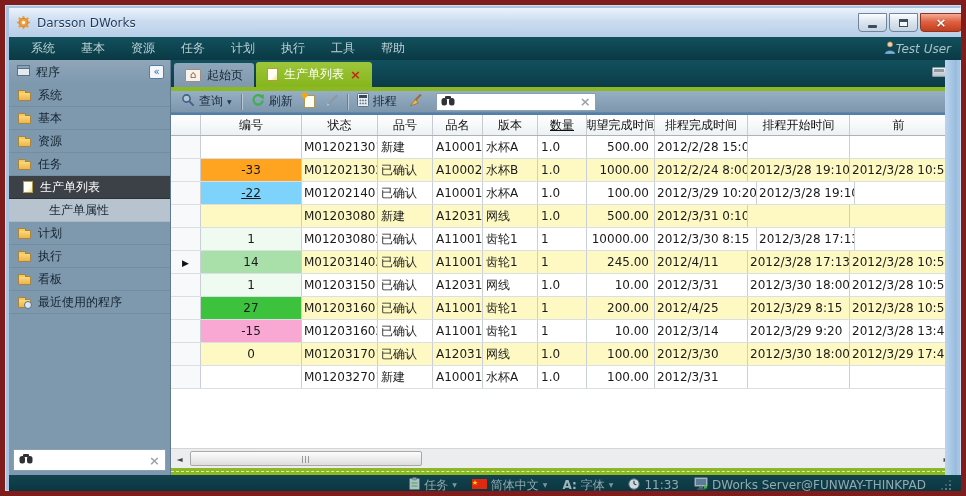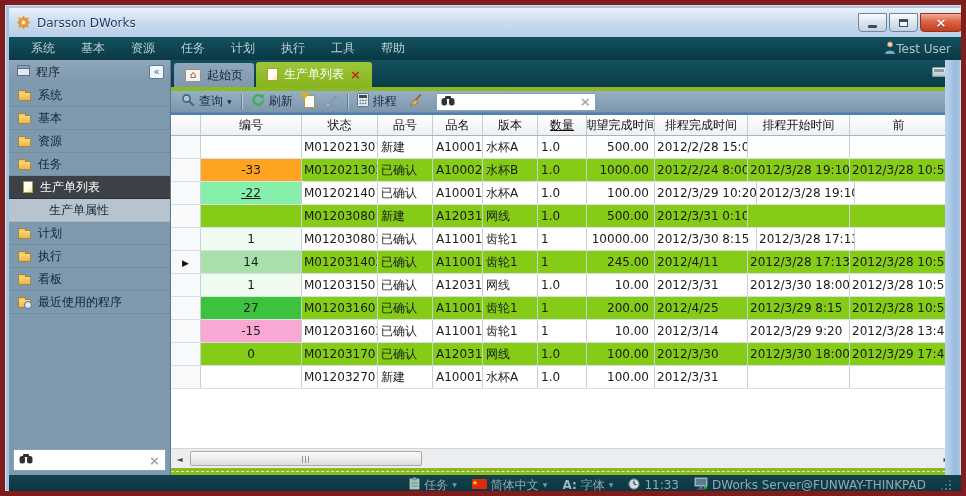--- a/index.html
+++ b/index.html
@@ -20,21 +20,21 @@
   .g-min{width:9px;height:3px;background:#3d4c5e;border-radius:1px;margin-top:7px;}
   .g-max{width:9px;height:8px;border:1px solid #3d4c5e;border-top-width:3px;background:#f4f8fb;}
   .win-btn.close{width:42px;background:linear-gradient(#f3ab97,#dd6243 45%,#c33d1f);border-color:#8e3520;}
   .g-close{color:#fff;font-weight:bold;font-size:13px;line-height:13px;text-shadow:0 1px 1px rgba(0,0,0,.4);}
 
   
   .menubar{position:absolute;left:4px;top:32px;width:956px;height:23px;
     background:linear-gradient(#12505d,#0a3944);display:flex;align-items:center;color:#bcd1d7;}
   .menu-items{display:flex;align-items:center;padding-left:9px;}
   .menu-item{padding:0 13px;cursor:default;}
-  .menu-user{margin-left:auto;display:flex;align-items:center;padding-right:14px;color:#a9c2c9;}
+  .menu-user{margin-left:auto;display:flex;align-items:center;padding-right:14px;color:#a9c2c9;font-style:italic;}
 
   
   .sidebar{position:absolute;left:4px;top:55px;width:162px;height:415px;background:#7e98ae;border-right:1px solid #5f7a90;color:#14242f;}
   .sb-header{height:24px;display:flex;align-items:center;gap:6px;padding:0 6px 0 8px;background:linear-gradient(rgba(255,255,255,.14),rgba(255,255,255,0));}
   .sb-collapse{margin-left:auto;width:15px;height:14px;background:#f3f7fb;border:1px solid #5a7ca0;border-radius:2px;
     color:#2d62a8;font-size:10px;line-height:12px;text-align:center;cursor:pointer;}
   .sb-collapse::before{content:"«";}
   .sb-item{height:23px;display:flex;align-items:center;gap:7px;padding-left:9px;border-bottom:1px solid rgba(0,0,0,.07);cursor:pointer;}
   .sb-item.selected{background:#3b4147;color:#fff;padding-left:14px;border-bottom-color:#2c3136;}
   .sb-item.highlight{background:#b7c4d0;padding-left:14px;}
@@ -98,21 +98,21 @@
   .grid-header div:nth-of-type(4){width:55px;}
   .grid-header div:nth-of-type(5){width:50px;}
   .grid-header div:nth-of-type(6){width:55px;}
   .grid-header div:nth-of-type(7){width:49px;text-decoration:underline;}
   .grid-header div:nth-of-type(8){width:68px;}
   .grid-header div:nth-of-type(9){width:93px;}
   .grid-header div:nth-of-type(10){width:102px;}
   .grid-header div:nth-of-type(11){width:98px;}
   .grid-header div:nth-of-type(12){flex:1;justify-content:flex-start;padding-left:2px;}
   .grid-row{display:flex;height:23px;background:#fff;border-bottom:1px solid #dadfe3;color:#1a1a1a;cursor:default;}
-  .grid-row.alt{background:#84cc16;}
+  .grid-row.alt{background:#fef9c3;}
   .cell{border-right:1px solid #c9cfd5;line-height:22px;overflow:hidden;white-space:nowrap;padding:0 3px;}
   .gutter{width:30px;background:#f8f9fa;padding:0;text-align:center;}
   .sel-arrow::before{content:"▶";font-size:9px;color:#111;}
   .diff{width:101px;text-align:center;}
   .c-no{width:76px;padding:0 2px;}
   .c-status{width:55px;}
   .c-pno{width:50px;}
   .c-pname{width:55px;}
   .c-ver{width:49px;}
   .c-qty{width:68px;text-align:right;padding-right:5px;}
@@ -412,21 +412,21 @@
             <div class="cell c-ver">1.0</div>
             <div class="cell c-qty">1000.00</div>
             <div class="cell c-due">2012/2/24 8:00</div>
             <div class="cell c-se">2012/3/28 19:10</div>
             <div class="cell c-ss">2012/3/28 10:52</div>
             <div class="cell c-marker"></div>
           </div>
 
           <div class="grid-row">
             <div class="cell gutter"></div>
-            <div class="cell diff" style="background: #86efac; text-decoration: underline;">-22</div>
+            <div class="cell diff" style="background: #7dd3fc; text-decoration: underline;">-22</div>
             <div class="cell c-no">M012021401</div>
             <div class="cell c-status">已确认</div>
             <div class="cell c-pno">A10001</div>
             <div class="cell c-pname">水杯A</div>
             <div class="cell c-ver">1.0</div>
             <div class="cell c-qty">100.00</div>
             <div class="cell c-se">2012/3/29 10:20</div>
             <div class="cell c-ss">2012/3/28 19:10</div>
             <div class="cell c-marker"></div>
           </div>

